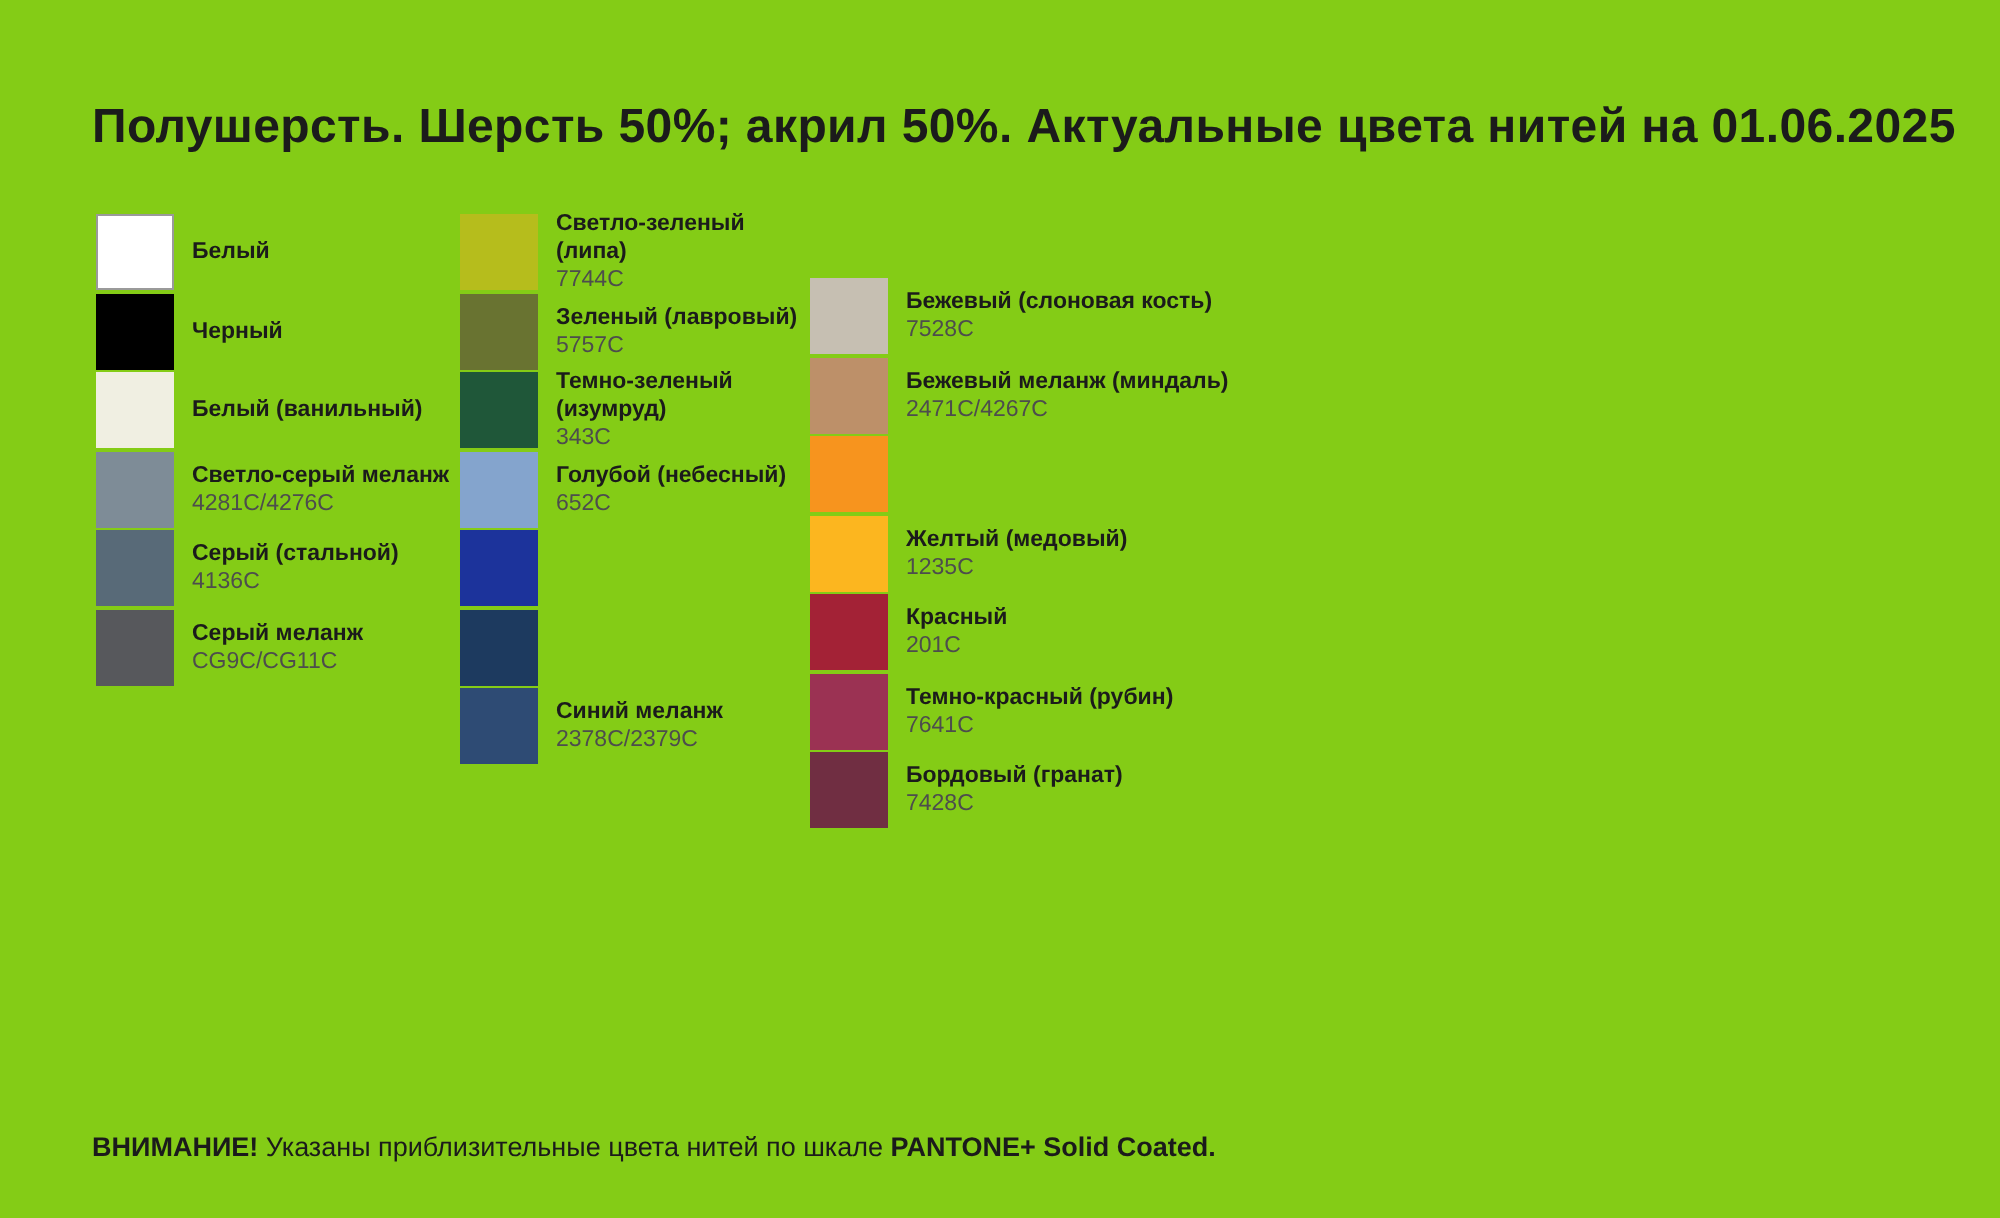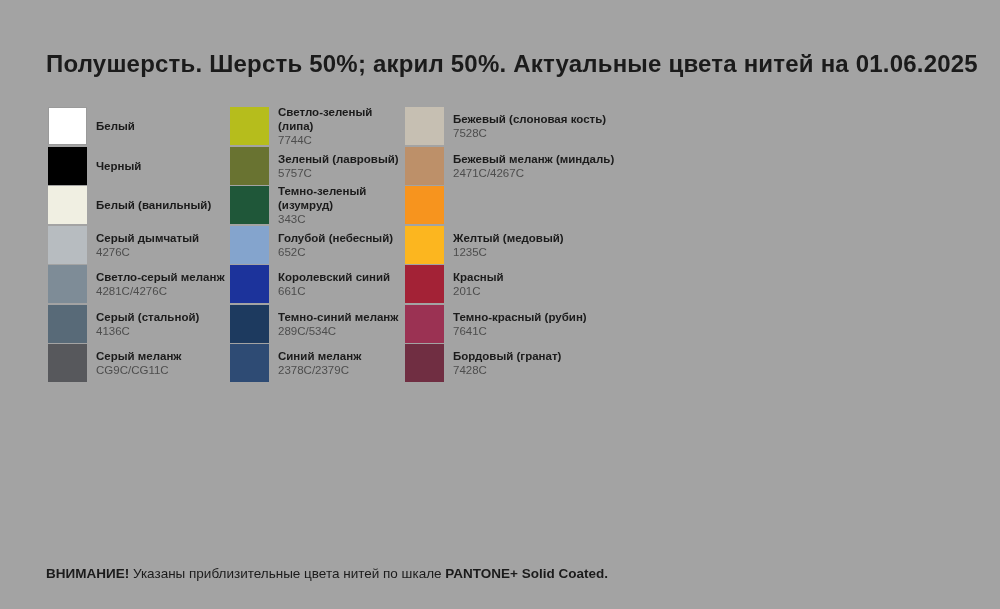--- a/index.html
+++ b/index.html
@@ -1,33 +1,33 @@
 <!DOCTYPE html>
 <html><head>
 <meta charset="utf-8">
 <style>
   html, body { margin: 0; padding: 0; background: #ffffff; }
   body {
     width: 1000px; height: 609px; overflow: hidden;
     font-family: "Liberation Sans", sans-serif;
     color: #1b1b1b;
   }
-  .page { position: relative; width: 1000px; height: 609px; background: #a3a3a3; }
+  .page { position: relative; width: 1000px; height: 609px; background: #84cc16; }
 
   .title {
     position: absolute; left: 46px; top: 50px; margin: 0;
     font-size: 24px; font-weight: 700; letter-spacing: 0.2px;
     color: #1b1b1b; white-space: nowrap;
   }
 
   .grid { position: absolute; left: 48px; top: 107px; display: flex; }
   .col { display: flex; flex-direction: column; gap: 1.5px; }
   .col-1 { width: 182px; }
   .col-2 { width: 175px; }
-  .col-3 { width: 250px; }
+  .col-3 { width: 250px; margin-top: 32px; }
 
   .row { display: flex; align-items: center; height: 38px; }
   .swatch { width: 39px; height: 38px; flex: 0 0 39px; box-sizing: border-box; }
   .swatch.bordered { border: 1px solid #9a9a9a; }
   .labels { margin-left: 9px; }
   .name { font-size: 11.5px; font-weight: 700; line-height: 14px; color: #1b1b1b; }
   .code { font-size: 11.5px; font-weight: 400; line-height: 14px; color: #4d4d4d; }
   .code:empty { display: none; }
 
   .footer {
@@ -59,27 +59,20 @@
         <div class="labels">
           <div class="name">Черный</div>
 
         </div>
       </div>
       <div class="row">
         <div class="swatch" style="background-color: rgb(240, 239, 226);"></div>
         <div class="labels">
           <div class="name">Белый (ванильный)</div>
 
-        </div>
-      </div>
-      <div class="row">
-        <div class="swatch" style="background-color: rgb(183, 188, 192);"></div>
-        <div class="labels">
-          <div class="name">Серый дымчатый</div>
-          <div class="code">4276C</div>
         </div>
       </div>
       <div class="row">
         <div class="swatch" style="background-color: rgb(126, 140, 151);"></div>
         <div class="labels">
           <div class="name">Светло-серый меланж</div>
           <div class="code">4281C/4276C</div>
         </div>
       </div>
       <div class="row">
@@ -122,31 +115,23 @@
       </div>
       <div class="row">
         <div class="swatch" style="background-color: rgb(132, 164, 205);"></div>
         <div class="labels">
           <div class="name">Голубой (небесный)</div>
           <div class="code">652C</div>
         </div>
       </div>
       <div class="row">
         <div class="swatch" style="background-color: rgb(28, 51, 155);"></div>
-        <div class="labels">
-          <div class="name">Королевский синий</div>
-          <div class="code">661C</div>
-        </div>
       </div>
       <div class="row">
         <div class="swatch" style="background-color: rgb(29, 58, 95);"></div>
-        <div class="labels">
-          <div class="name">Темно-синий меланж</div>
-          <div class="code">289C/534C</div>
-        </div>
       </div>
       <div class="row">
         <div class="swatch" style="background-color: rgb(46, 75, 116);"></div>
         <div class="labels">
           <div class="name">Синий меланж</div>
           <div class="code">2378C/2379C</div>
         </div>
       </div>
     </div>
 

